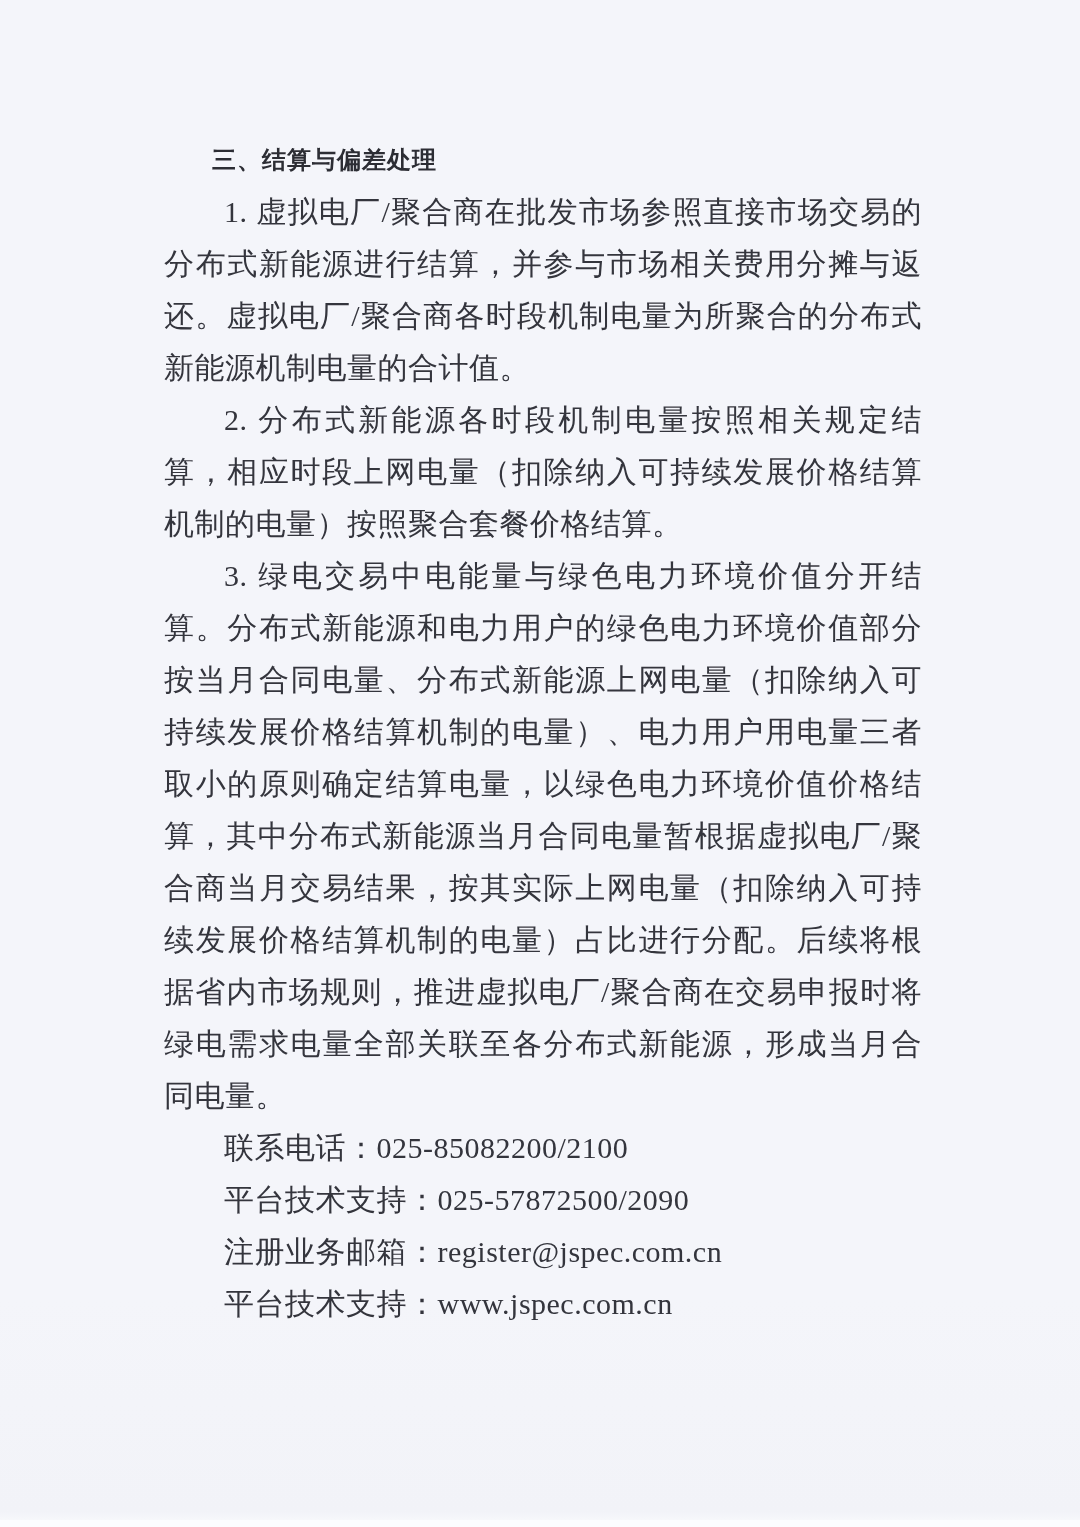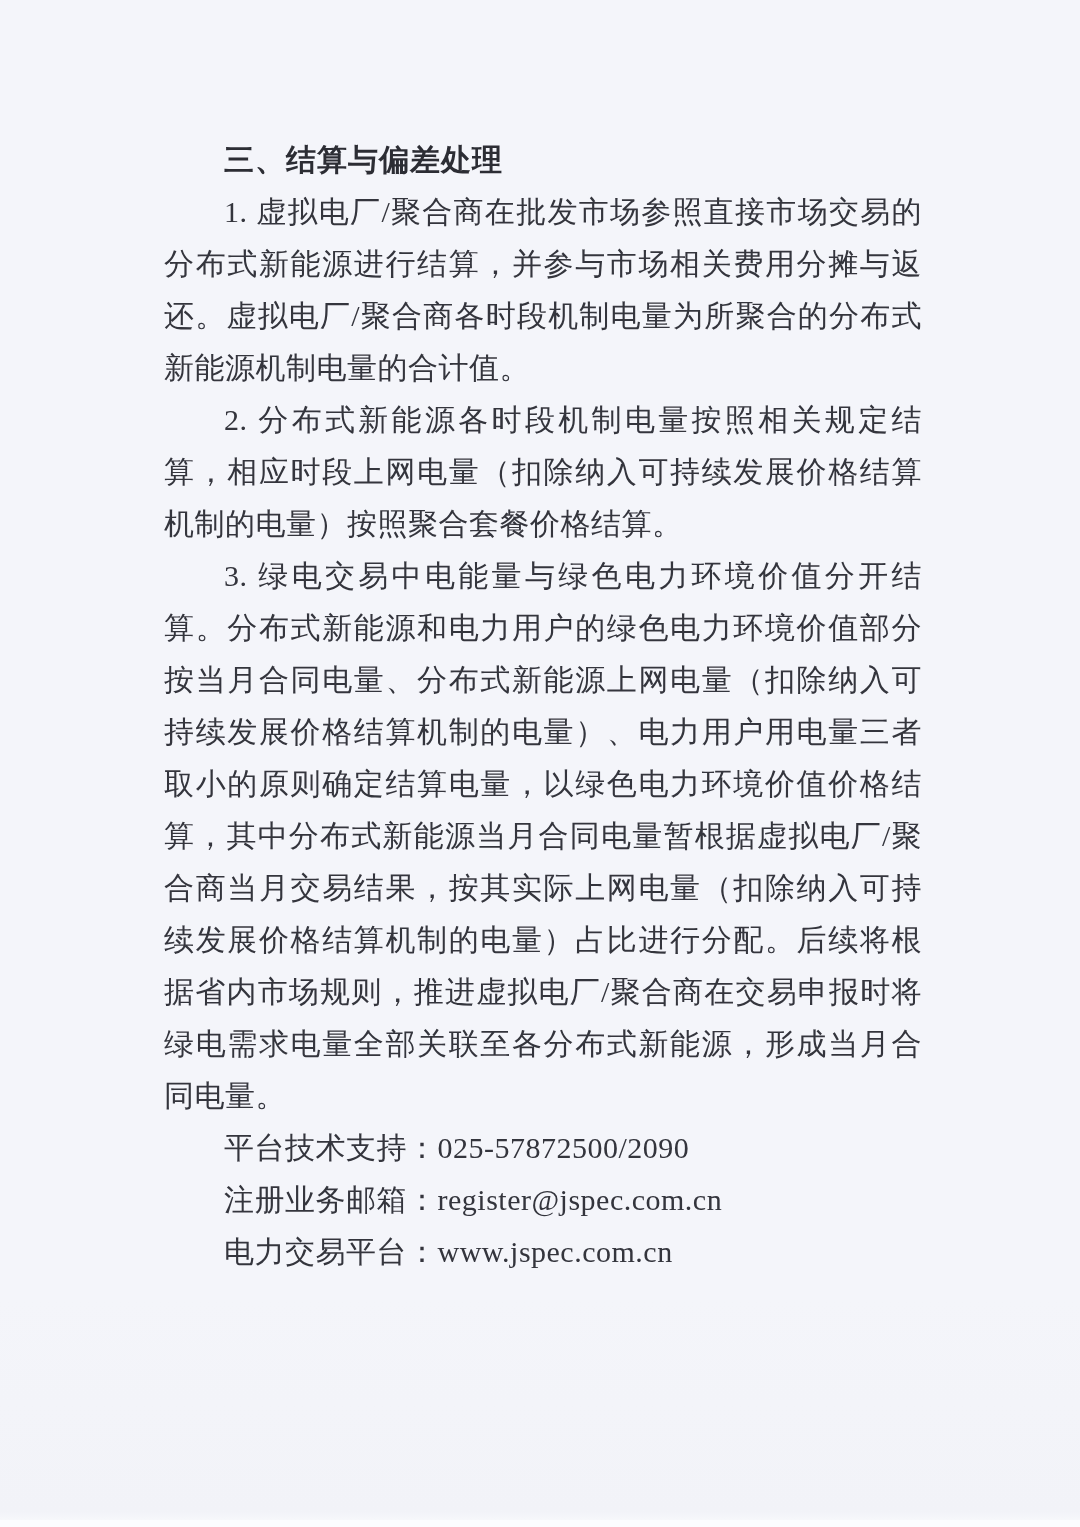--- a/index.html
+++ b/index.html
@@ -22,21 +22,21 @@
   }
   .content {
     position: absolute;
     left: 164px;
     top: 134px;
     width: 758px;
   }
   .heading {
     font-family: "Liberation Sans", "DejaVu Sans", sans-serif;
     font-weight: 700;
-    font-size: 30px;
+    font-size: 24px;
     line-height: 52px;
     margin: 0;
     text-indent: 2em;
     color: #2c2d34;
     letter-spacing: 1px;
   }
   .para {
     font-size: 30px;
     line-height: 52px;
     margin: 0;
@@ -70,22 +70,23 @@
 
     <h2 class="heading">三、结算与偏差处理</h2>
 
     <p class="para">1. 虚拟电厂/聚合商在批发市场参照直接市场交易的分布式新能源进行结算，并参与市场相关费用分摊与返还。虚拟电厂/聚合商各时段机制电量为所聚合的分布式新能源机制电量的合计值。</p>
 
     <p class="para">2. 分布式新能源各时段机制电量按照相关规定结算，相应时段上网电量（扣除纳入可持续发展价格结算机制的电量）按照聚合套餐价格结算。</p>
 
     <p class="para">3. 绿电交易中电能量与绿色电力环境价值分开结算。分布式新能源和电力用户的绿色电力环境价值部分按当月合同电量、分布式新能源上网电量（扣除纳入可持续发展价格结算机制的电量）、电力用户用电量三者取小的原则确定结算电量，以绿色电力环境价值价格结算，其中分布式新能源当月合同电量暂根据虚拟电厂/聚合商当月交易结果，按其实际上网电量（扣除纳入可持续发展价格结算机制的电量）占比进行分配。后续将根据省内市场规则，推进虚拟电厂/聚合商在交易申报时将绿电需求电量全部关联至各分布式新能源，形成当月合同电量。</p>
 
 
+    <p class="contact-line">联系电话：025-85082200/2100</p>
 
     <p class="contact-line">平台技术支持：025-57872500/2090</p>
 
     <p class="contact-line">注册业务邮箱：register@jspec.com.cn</p>
 
-    <p class="contact-line">电力交易平台：www.jspec.com.cn</p>
+    <p class="contact-line">平台技术支持：www.jspec.com.cn</p>
 
   </div>
   <div class="page-bottom-edge"></div>
 </div>
 
 </body></html>

